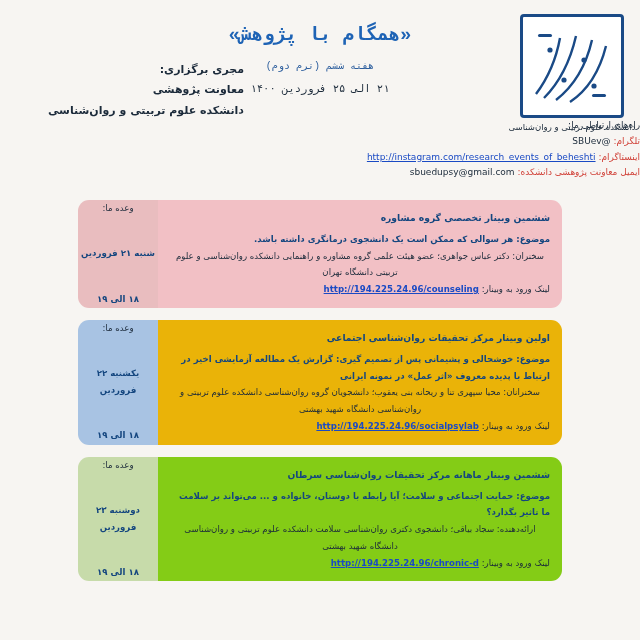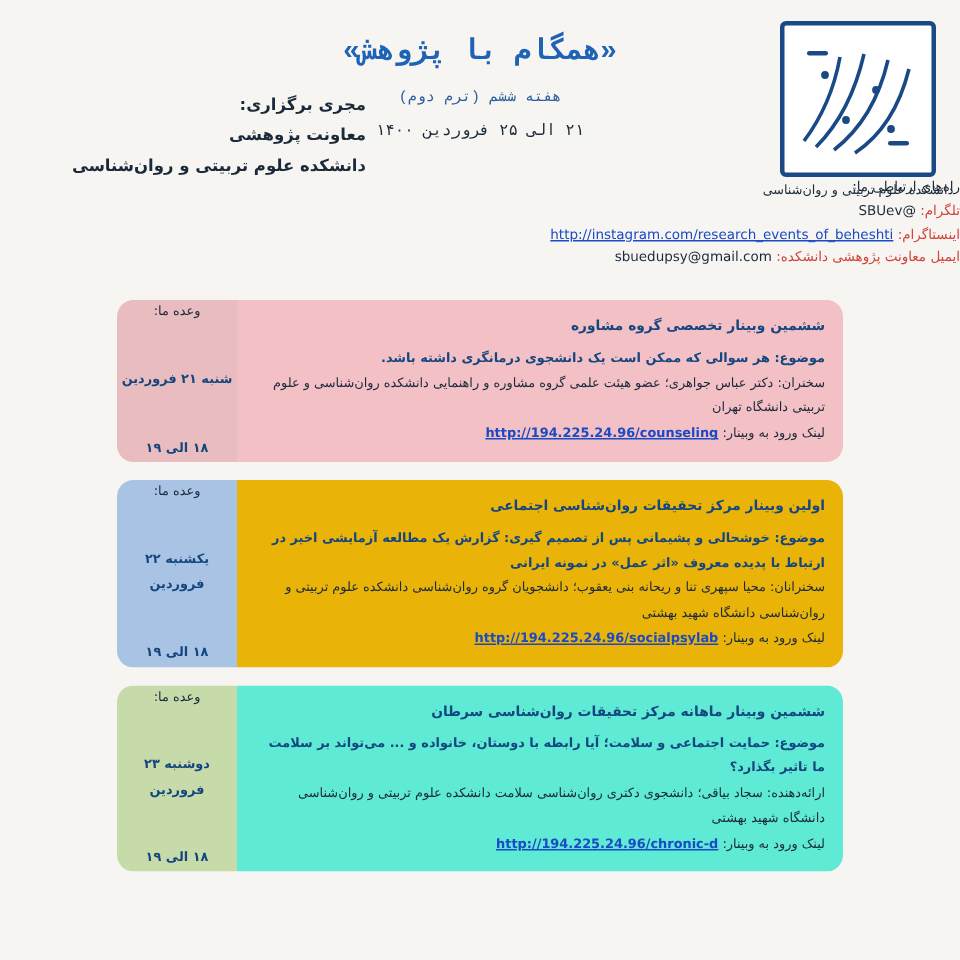--- a/index.html
+++ b/index.html
@@ -125,33 +125,33 @@
   .s-title{
     font-weight:bold;
     font-size:9.2px;
     color:#14467f;
     margin-bottom:4px;
   }
   .s-topic{
     font-weight:bold;
     color:#14467f;
   }
-  .s-speaker{color:#1b2a3a;}
+  .s-speaker{color:#1b2a3a;text-align:center;}
   .s-link{color:#1b2a3a;}
   .s-link a{color:#1a4ac4;text-decoration:underline;word-break:break-all;font-weight:bold;}
   .s-when .w-label{color:#1b2a3a;font-weight:normal;}
   .s-when .w-date{color:#14467f;}
   .s-when .w-time{color:#14467f;}
 
   
   .pink .s-body{background:#f2c0c5;}
   .pink .s-when{background:#e9bdbf;}
   .blue .s-body{background:#eab308;}
   .blue .s-when{background:#a8c3e3;}
-  .green .s-body{background:#5eead4;}
+  .green .s-body{background:#84cc16;}
   .green .s-when{background:#c7dbaa;}
 </style>
 </head>
 <body>
 
 <div class="page">
 
   <div class="header">
 
     <div class="logo">

